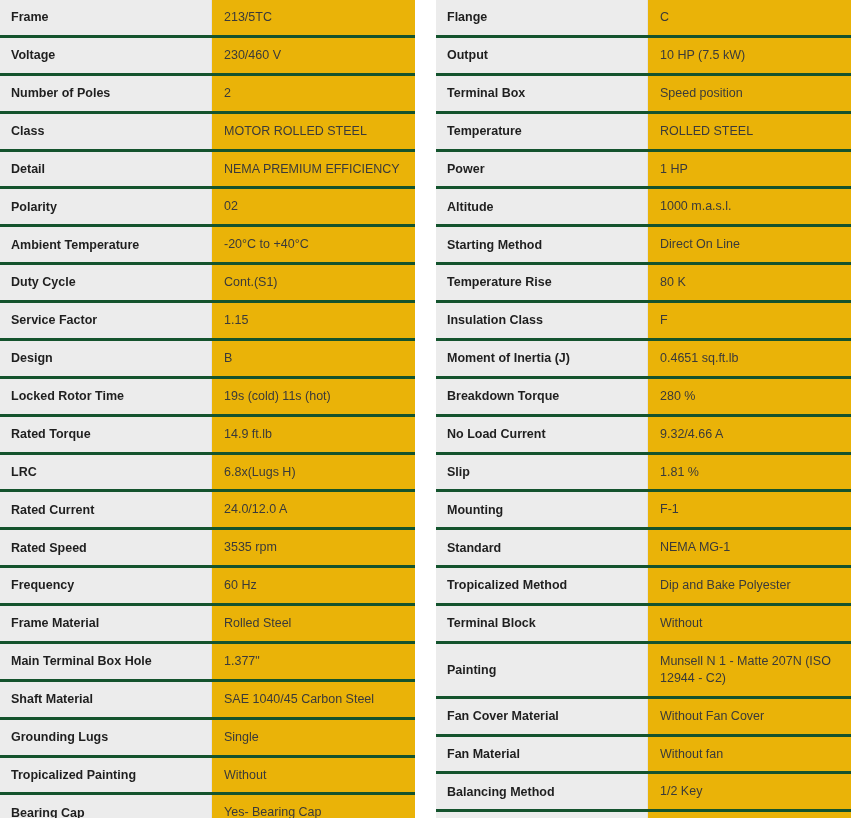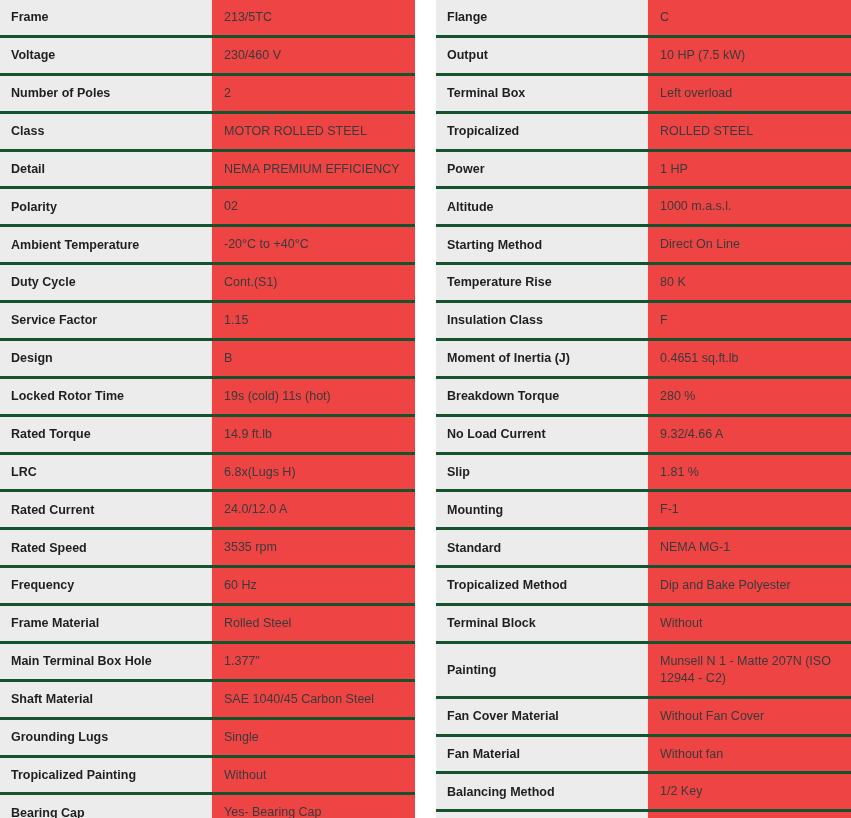--- a/index.html
+++ b/index.html
@@ -42,21 +42,21 @@
     text-align: left;
     font-weight: bold;
     color: #1f1f1f;
     padding: 9px 10px 9px 11px;
     vertical-align: middle;
     line-height: 1.3;
     font-size: 12.5px;
     border-right: 1px solid #e2e2e2;
   }
   table.spec-table td {
-    background: #ef4444;
+    background: #eab308;
     padding: 9px 10px 9px 12px;
     vertical-align: middle;
     line-height: 1.35;
     color: #3a3a3a;
     font-size: 12.5px;
   }
   .two-line {
     line-height: 1.35;
   }
 </style>
@@ -169,24 +169,24 @@
           <tr>
             <th class="two-line">Flange</th>
             <td class="two-line">C</td>
           </tr>
           <tr>
             <th class="two-line">Output</th>
             <td class="two-line">10 HP (7.5 kW)</td>
           </tr>
           <tr>
             <th class="two-line">Terminal Box</th>
-            <td class="two-line">Left overload</td>
-          </tr>
-          <tr>
-            <th class="two-line">Tropicalized</th>
+            <td class="two-line">Speed position</td>
+          </tr>
+          <tr>
+            <th class="two-line">Temperature</th>
             <td class="two-line">ROLLED STEEL</td>
           </tr>
           <tr>
             <th class="two-line">Power</th>
             <td class="two-line">1 HP</td>
           </tr>
           <tr>
             <th class="two-line">Altitude</th>
             <td class="two-line">1000 m.a.s.l.</td>
           </tr>

